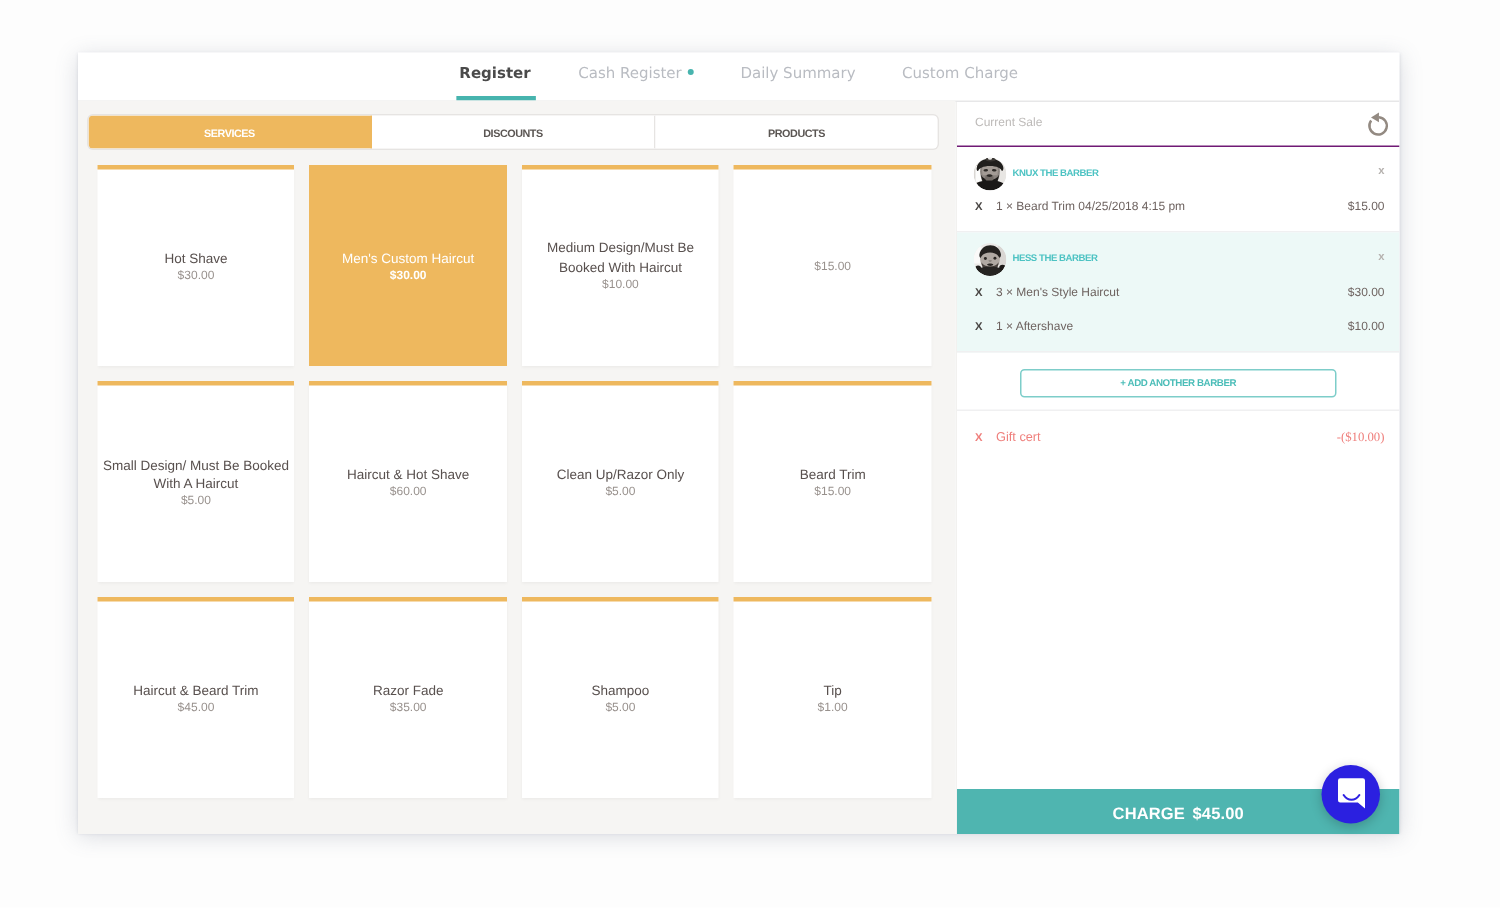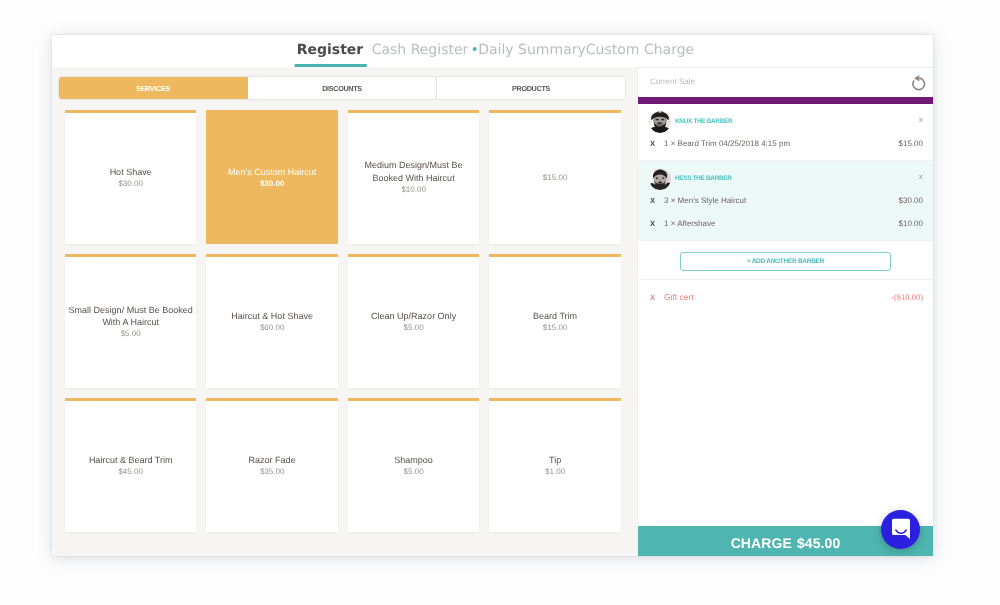--- a/index.html
+++ b/index.html
@@ -30,21 +30,21 @@
   .topbar {
     position: absolute; left: 0; top: 0;
     width: 881px; height: 32px;
     background: #fff;
     border-bottom: 1px solid #e7e7e8;
   }
   .topbar-tabs { position: absolute; left: 0; top: 0; width: 881px; height: 32px; }
   .top-tab {
     position: absolute;
     top: 0; height: 32px;
-    font-size: 14px;
+    font-size: 10px;
     color: #b9bcc2;
     line-height: 30px;
     white-space: nowrap;
     cursor: pointer;
     transform: translateX(-50%);
     text-align: center;
   }
   .top-tab.active { color: #4a4a4a; font-weight: bold; }
   .top-tab .tl { display: inline-block; position: relative; }
   .top-tab.active .tl::after {
@@ -116,21 +116,21 @@
   
   .sale {
     position: absolute; left: 585px; top: 33px;
     width: 296px; height: 488px;
     background: #ffffff;
     border-left: 1px solid #f2f1ef;
     box-sizing: border-box;
   }
   .sale-head {
     position: relative; height: 29px;
-    border-bottom: 7px solid #701a75;
+    border-bottom: 1px solid #701a75;
     display: flex; align-items: center;
   }
   .sale-head .label { font-size: 8px; color: #bdbab8; margin-left: 12px; font-family: "Liberation Sans", sans-serif; position: relative; top: -1px; }
   .reset-icon { position: absolute; right: 7px; top: 5px; width: 17px; height: 18px; cursor: pointer; line-height: 0; }
 
   .barber-block { border-bottom: 1px solid #f0f0f1; padding-bottom: 3px; }
   .barber-block.alt { background: #edf9f7; }
   .barber-head { position: relative; display: flex; align-items: center; height: 22px; padding: 7px 0 1px 11px; }
   .avatar { width: 22px; height: 22px; border-radius: 50%; overflow: hidden; flex: 0 0 auto; }
   .barber-name {
@@ -162,21 +162,21 @@
   .discount-row { position: relative; display: flex; align-items: center; height: 22px; padding-left: 12px; margin-top: 6px; }
   .d-x { font-size: 7.5px; color: #ef7f7c; font-weight: bold; width: 14px; cursor: pointer; font-family: "Liberation Sans", sans-serif; }
   .d-name { font-size: 8.5px; color: #ef7f7c; font-family: "Liberation Sans", sans-serif; }
   .d-price { position: absolute; right: 10px; font-size: 8.5px; color: #ef7f7c; font-family: Liberation Serif, serif; }
 
   .charge {
     position: absolute; left: 0; bottom: 0;
     width: 295px; height: 30px;
     background: #4fb5b0;
     display: flex; align-items: center; justify-content: center;
-    color: #fff; font-size: 14px; font-weight: bold; letter-spacing: 0.1px;
+    color: #fff; font-size: 11px; font-weight: bold; letter-spacing: 0.1px;
     font-family: "Liberation Sans", sans-serif;
     cursor: pointer; padding-top: 3px; box-sizing: border-box;
   }
 
   
   .intercom {
     position: absolute; left: 881px; top: 510px;
     width: 39px; height: 39px; border-radius: 50%;
     background: #2B20E0;
     box-shadow: 0 2px 8px rgba(0,0,0,0.22);

